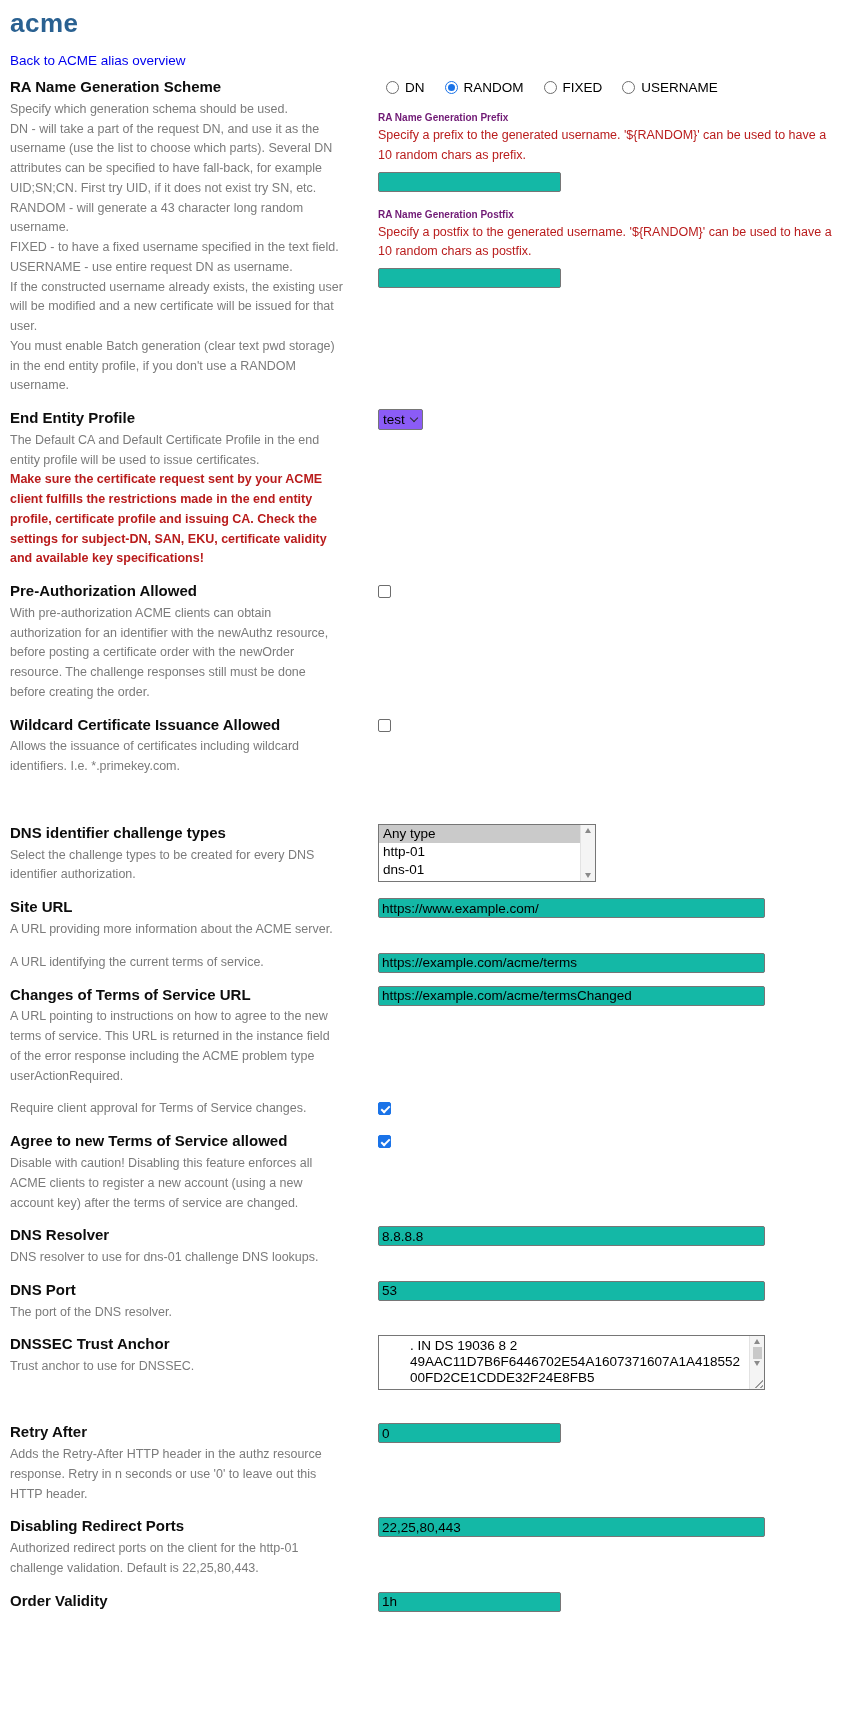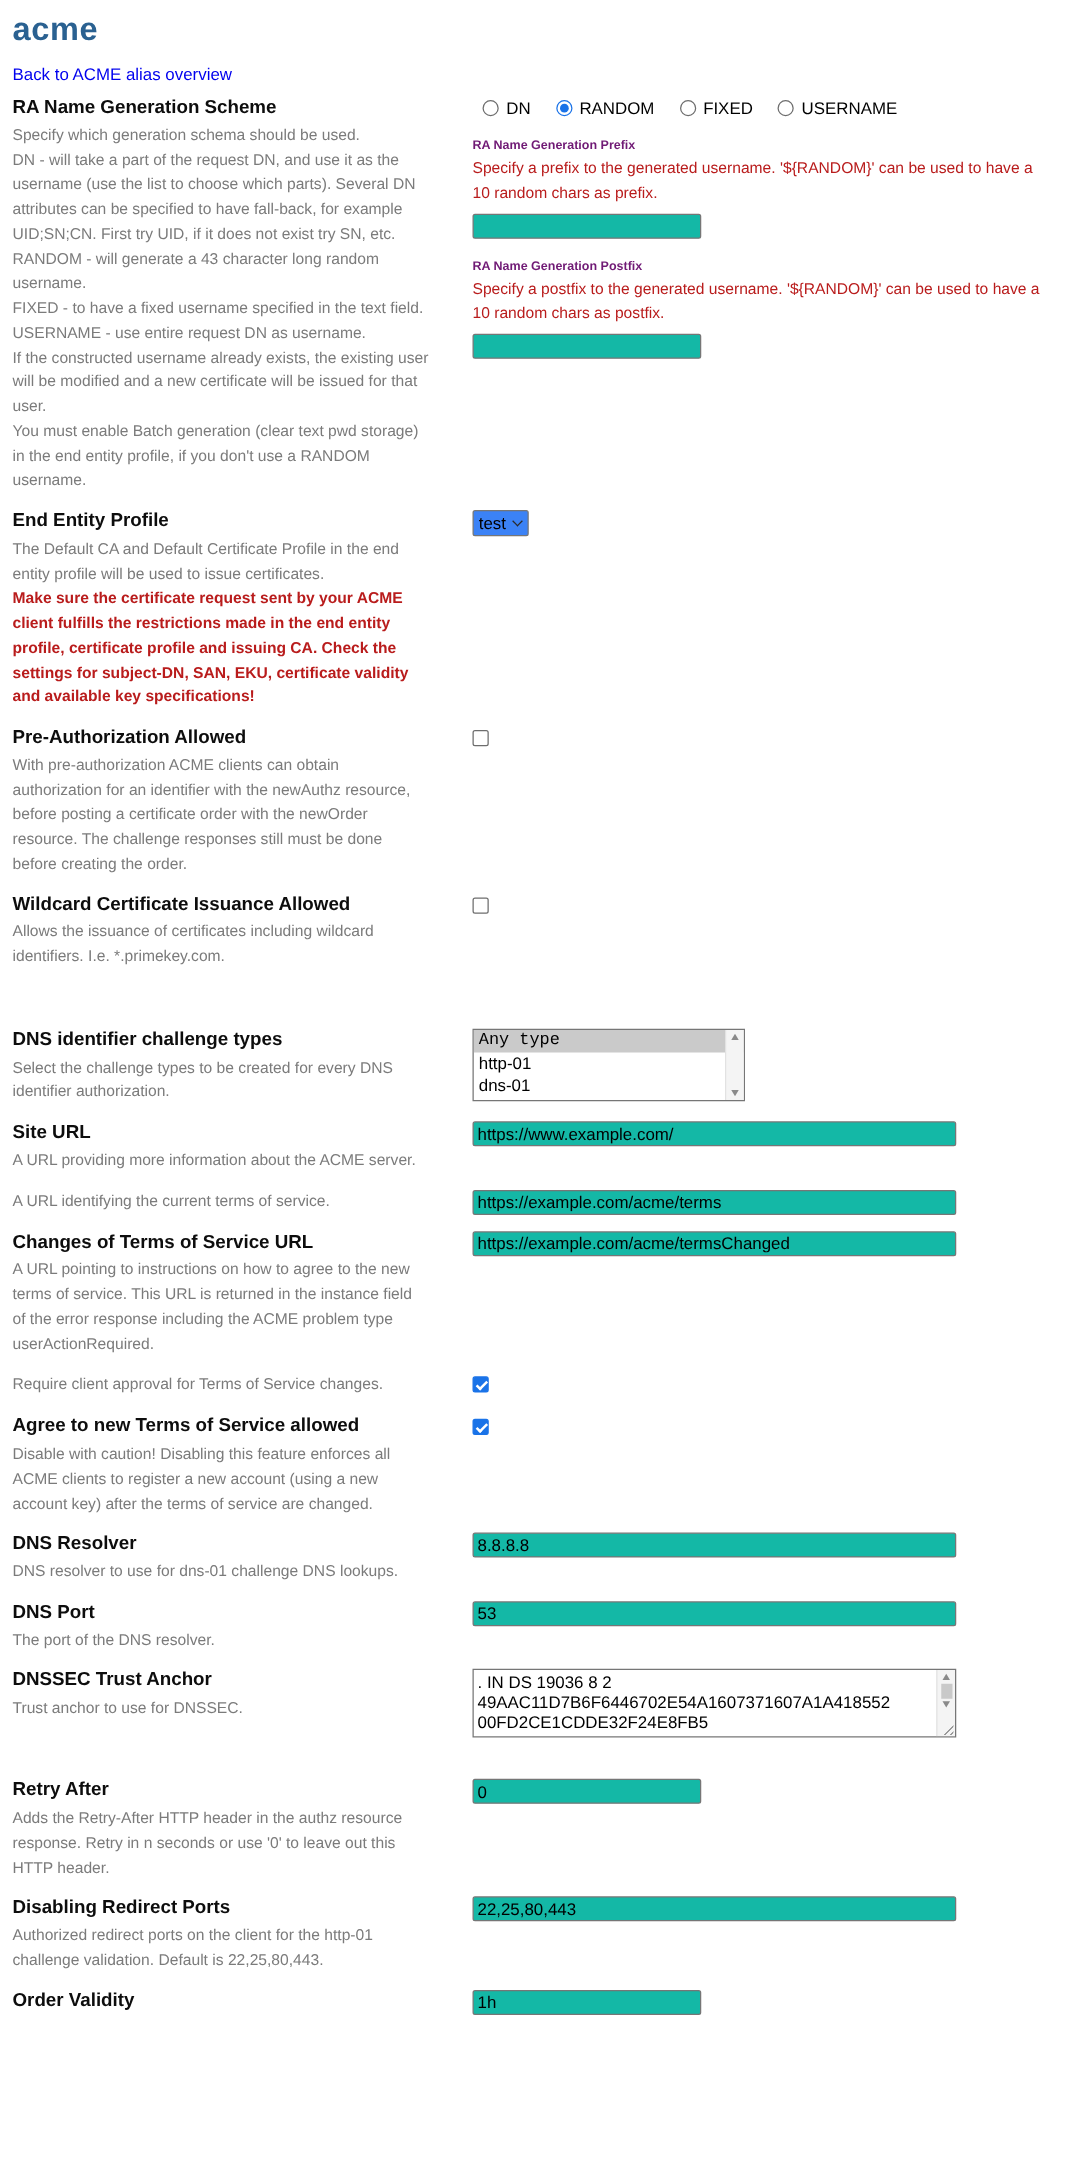--- a/index.html
+++ b/index.html
@@ -107,37 +107,37 @@
     content:""; position:absolute; left:4px; top:1px;
     width:3px; height:7px;
     border:solid #fff; border-width:0 2px 2px 0;
     transform:rotate(45deg);
   }
 
   
   .select {
     display:flex; align-items:center; justify-content:space-between;
     height:21px; border:1px solid #767676; border-radius:2px;
-    background:#3b82f6; font-size:13.5px; padding:0 5px 0 4px; cursor:pointer;
+    background:#8b5cf6; font-size:13.5px; padding:0 5px 0 4px; cursor:pointer;
   }
   .select-sm { width:45px; }
   .caret {
     width:6px; height:6px; margin-top:-3px;
     border-right:1.6px solid #2b2b2b; border-bottom:1.6px solid #2b2b2b;
     transform:rotate(45deg); flex:0 0 6px;
   }
 
   
   .listbox {
     width:218px; height:58px;
     border:1px solid #767676; background:#fff;
     position:relative; font-size:13.5px; overflow:hidden;
   }
   .opt { height:18px; line-height:18px; padding:0 4px 0 4px; white-space:nowrap; cursor:default; }
-  .opt.selected { background:#cacaca;font-family:Liberation Mono, monospace; }
+  .opt.selected { background:#cacaca; }
   .lb-rail {
     position:absolute; top:0; right:0; width:15px; height:100%;
     background:#f4f4f4; border-left:1px solid #e2e2e2;
     display:flex; flex-direction:column; justify-content:space-between; align-items:center;
     padding:3px 0;
   }
   .arrow-up {
     width:0; height:0;
     border-left:3.5px solid transparent; border-right:3.5px solid transparent;
     border-bottom:5px solid #8a8a8a;
@@ -148,21 +148,21 @@
     border-top:5px solid #8a8a8a;
   }
 
   
   .textarea {
     width:387px; height:55px;
     border:1px solid #767676; background:#fff;
     position:relative; overflow:hidden;
     font-size:13.5px; line-height:16px;
   }
-  .ta-text { padding:2px 20px 2px 3px; white-space:pre-line; }
+  .ta-text { padding:2px 20px 2px 3px; white-space:pre-line;margin-left:28px; }
   .ta-rail {
     position:absolute; top:0; right:0; width:15px; height:100%;
     background:#f4f4f4; border-left:1px solid #e2e2e2;
     display:flex; flex-direction:column; align-items:center; padding:3px 0;
   }
   .ta-thumb { width:9px; height:12px; background:#c9c9c9; margin:3px 0 2px 0; }
   .grip {
     position:absolute; right:1px; bottom:1px; width:10px; height:10px;
     background:repeating-linear-gradient(135deg, transparent 0 2px, #9a9a9a 2px 3.2px);
     clip-path:polygon(100% 0, 100% 100%, 0 100%);

